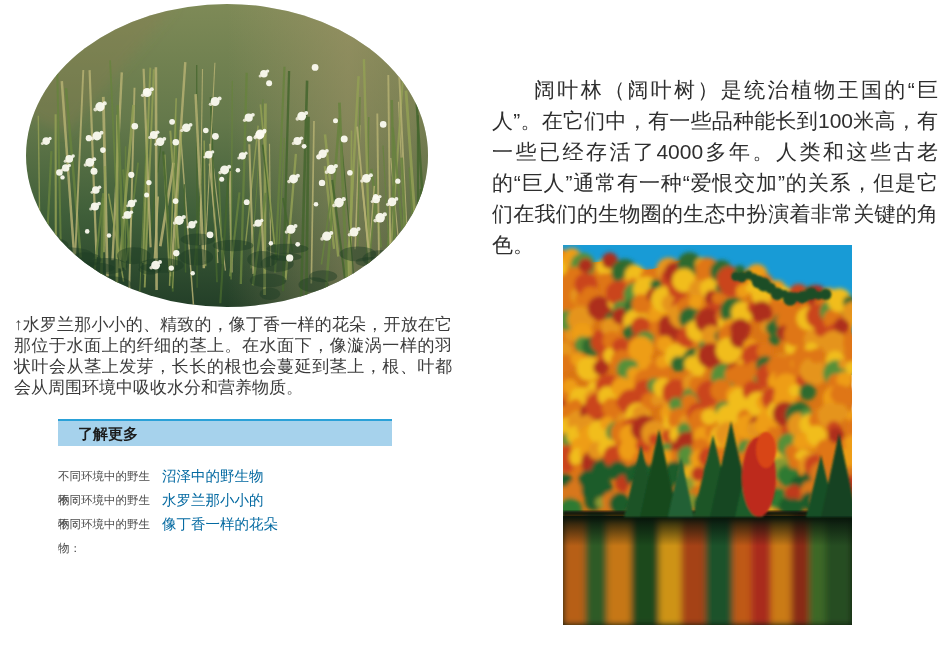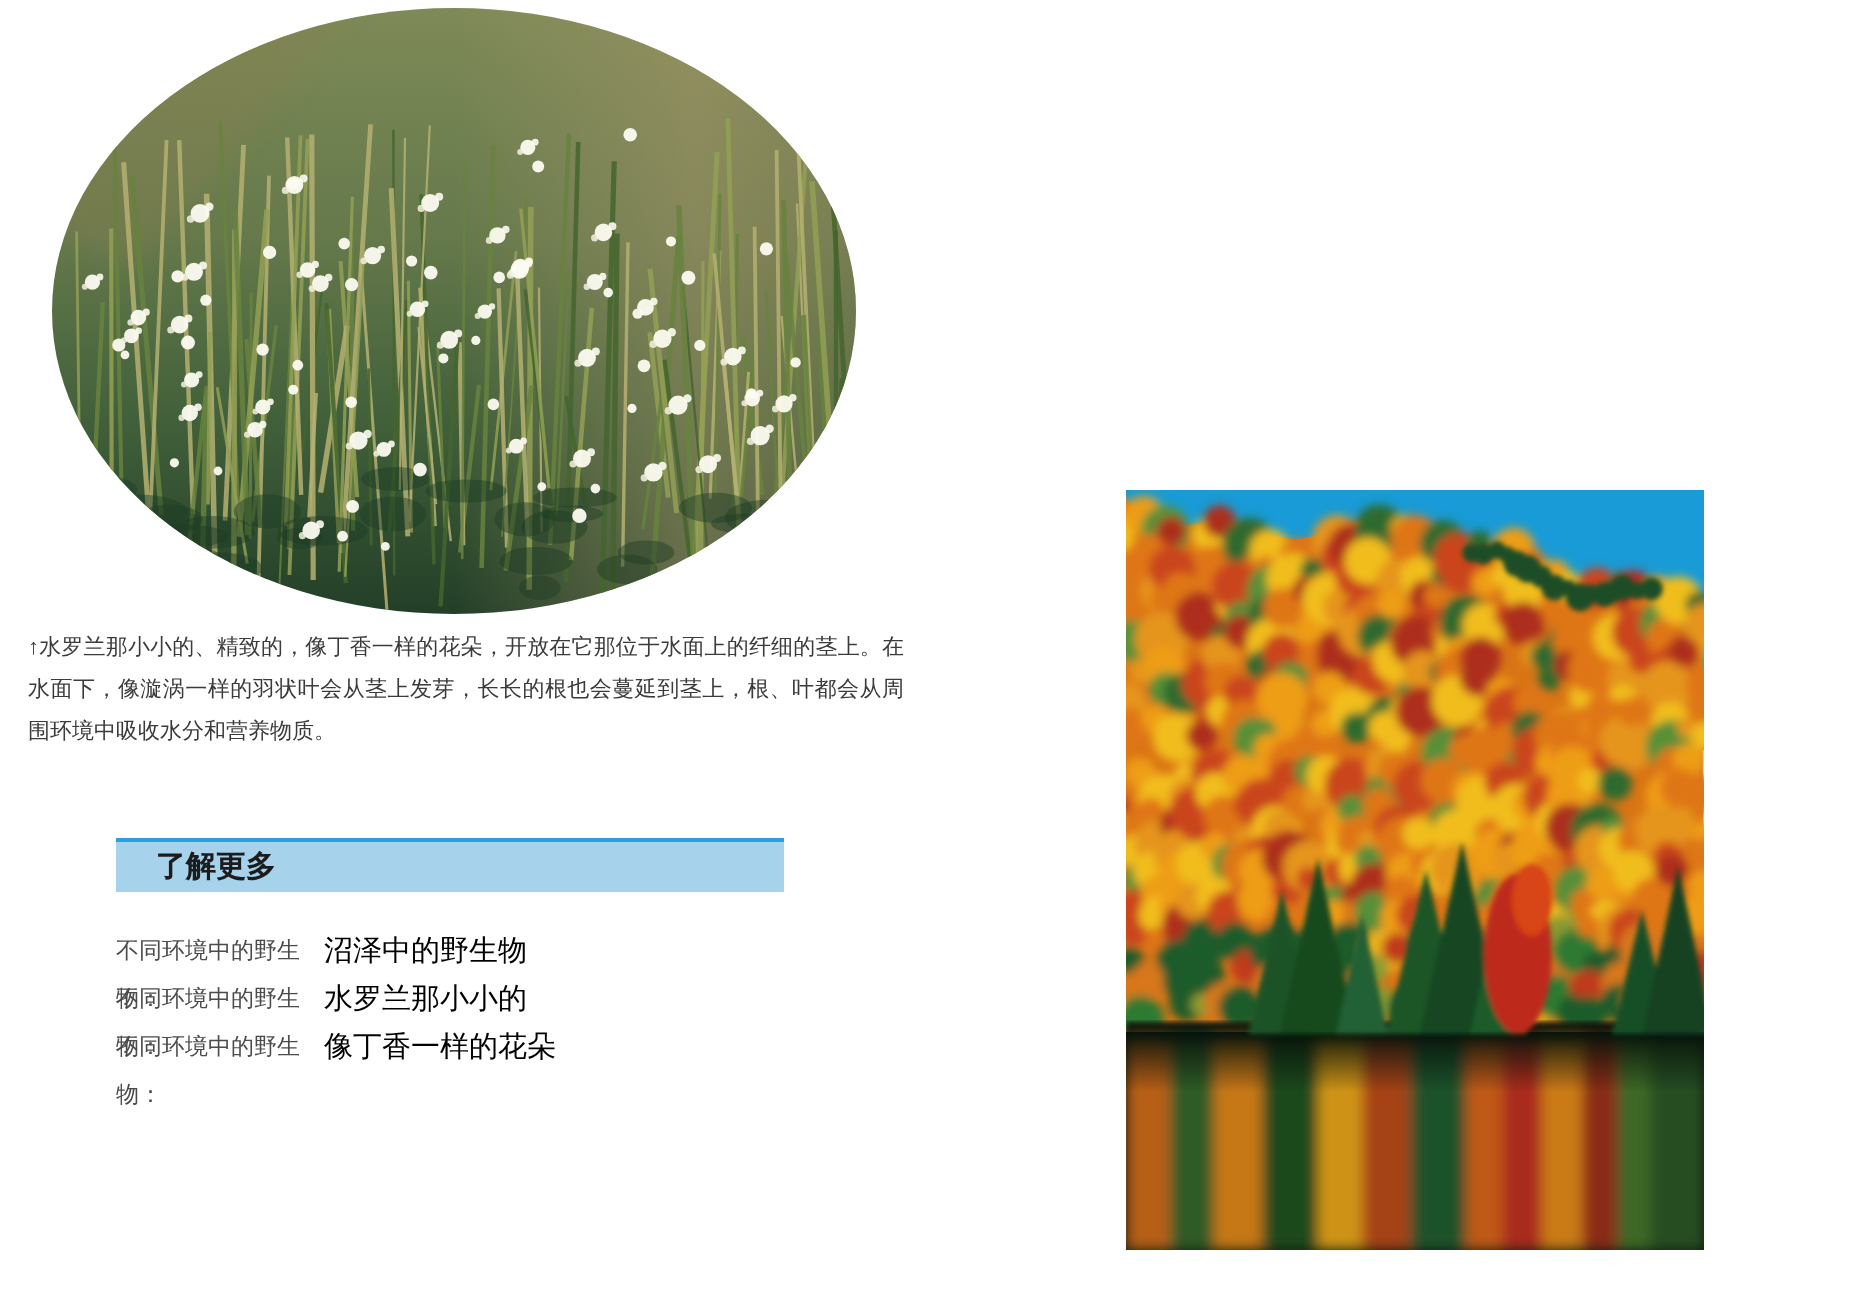--- a/index.html
+++ b/index.html
@@ -4,29 +4,29 @@
 <style>
   html,body{margin:0;padding:0;background:#fff;}
   .page{position:relative;width:938px;height:653px;background:#fff;overflow:hidden;
         font-family:"Liberation Sans",sans-serif;}
 
   
   .flower-photo{position:absolute;left:26px;top:4px;width:402px;height:303px;
                 border-radius:50%;overflow:hidden;}
   .flower-photo svg{display:block;width:100%;height:100%;}
   .caption{position:absolute;left:14px;top:314px;width:438px;margin:0;
-           font-size:11px;line-height:21px;color:#3b3b3b;text-align:justify;}
+           font-size:17px;line-height:21px;color:#3b3b3b;text-align:justify;}
   .learn-more{position:absolute;left:58px;top:419px;width:334px;height:25px;
               background:#a6d2ec;border-top:2px solid #2aa1d8;}
   .learn-more .lm-label{display:inline-block;font-size:15px;font-weight:bold;color:#1c1c1c;
               line-height:25px;padding-left:20px;}
   .links{position:absolute;left:58px;top:464px;}
   .link-row{display:flex;align-items:flex-start;height:24px;line-height:24px;}
   .link-label{flex:0 0 104px;font-size:11.5px;color:#4c4c4c;}
-  .link-value{font-size:14.5px;color:#000000;text-decoration:none;cursor:pointer;}
+  .link-value{font-size:14.5px;color:#0369a1;text-decoration:none;cursor:pointer;}
 
   
   .title{position:absolute;left:517px;top:12px;margin:0;white-space:nowrap;
          font-size:46px;font-weight:bold;color:#ad5527;letter-spacing:0px;}
   .intro{position:absolute;left:492px;top:74px;width:446px;margin:0;
          font-size:21px;line-height:31px;color:#2e2e2e;text-align:justify;text-indent:2em;}
   .autumn-photo{position:absolute;left:563px;top:245px;width:289px;height:380px;overflow:hidden;}
   .autumn-photo svg{display:block;width:100%;height:100%;}
 </style>
 </head>
@@ -372,20 +372,21 @@
       <span class="link-label">不同环境中的野生物：</span>
       <a class="link-value">水罗兰那小小的</a>
     </div>
     <div class="link-row">
       <span class="link-label">不同环境中的野生物：</span>
       <a class="link-value">像丁香一样的花朵</a>
     </div>
   </div>
 
 
+  <p class="intro">阔叶林（阔叶树）是统治植物王国的“巨人”。在它们中，有一些品种能长到100米高，有一些已经存活了4000多年。人类和这些古老的“巨人”通常有一种“爱恨交加”的关系，但是它们在我们的生物圈的生态中扮演着非常关键的角色。</p>
 
   <div class="autumn-photo" title="秋季阔叶林与湖面倒影照片">
     <svg id="autumn-svg" viewBox="0 0 289 380" preserveAspectRatio="none">
         <defs>
           <filter id="fb" x="-30%" y="-30%" width="160%" height="160%">
             <feGaussianBlur stdDeviation="2.3"></feGaussianBlur>
           </filter>
           <filter id="fr" x="-30%" y="-30%" width="160%" height="160%">
             <feGaussianBlur stdDeviation="3.2"></feGaussianBlur>
           </filter>

